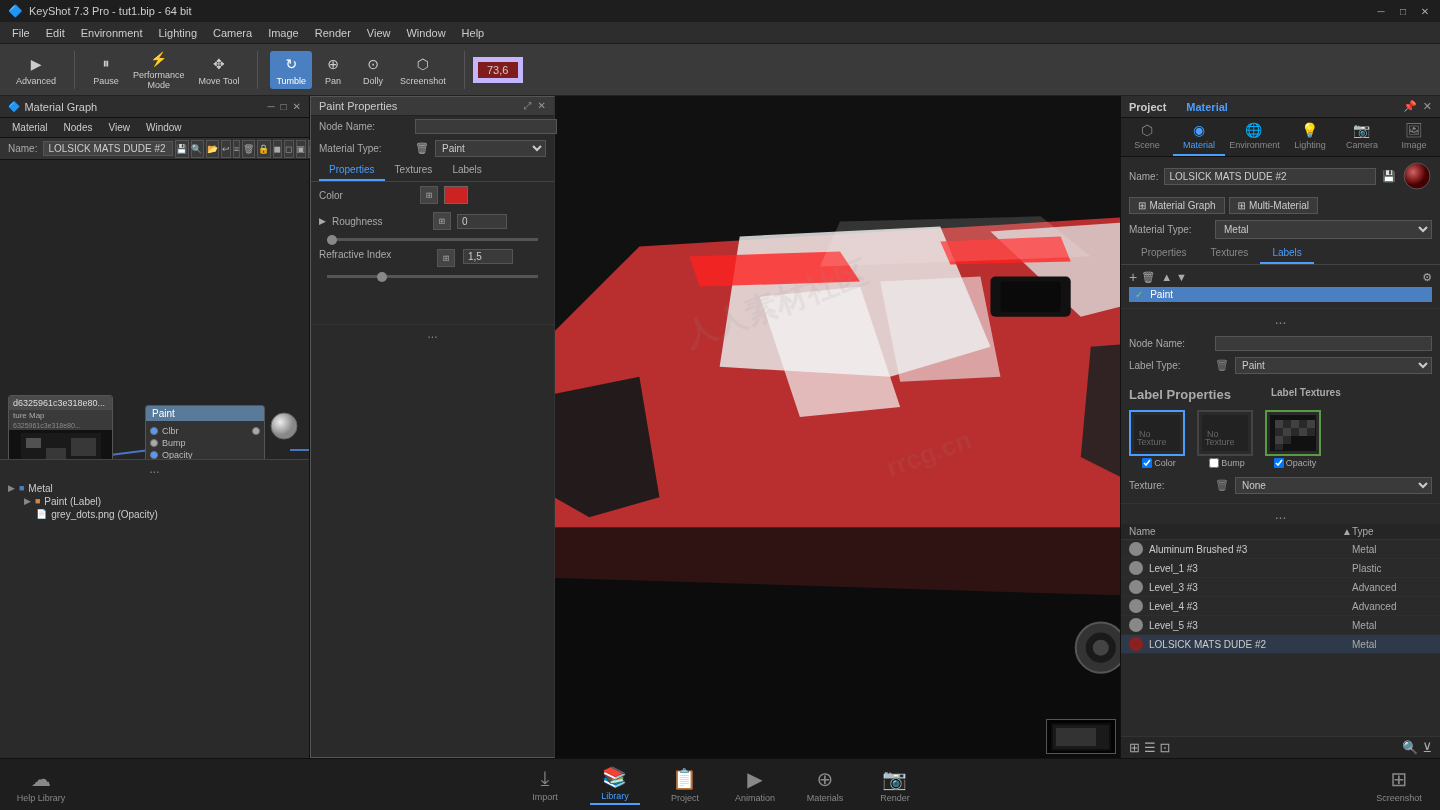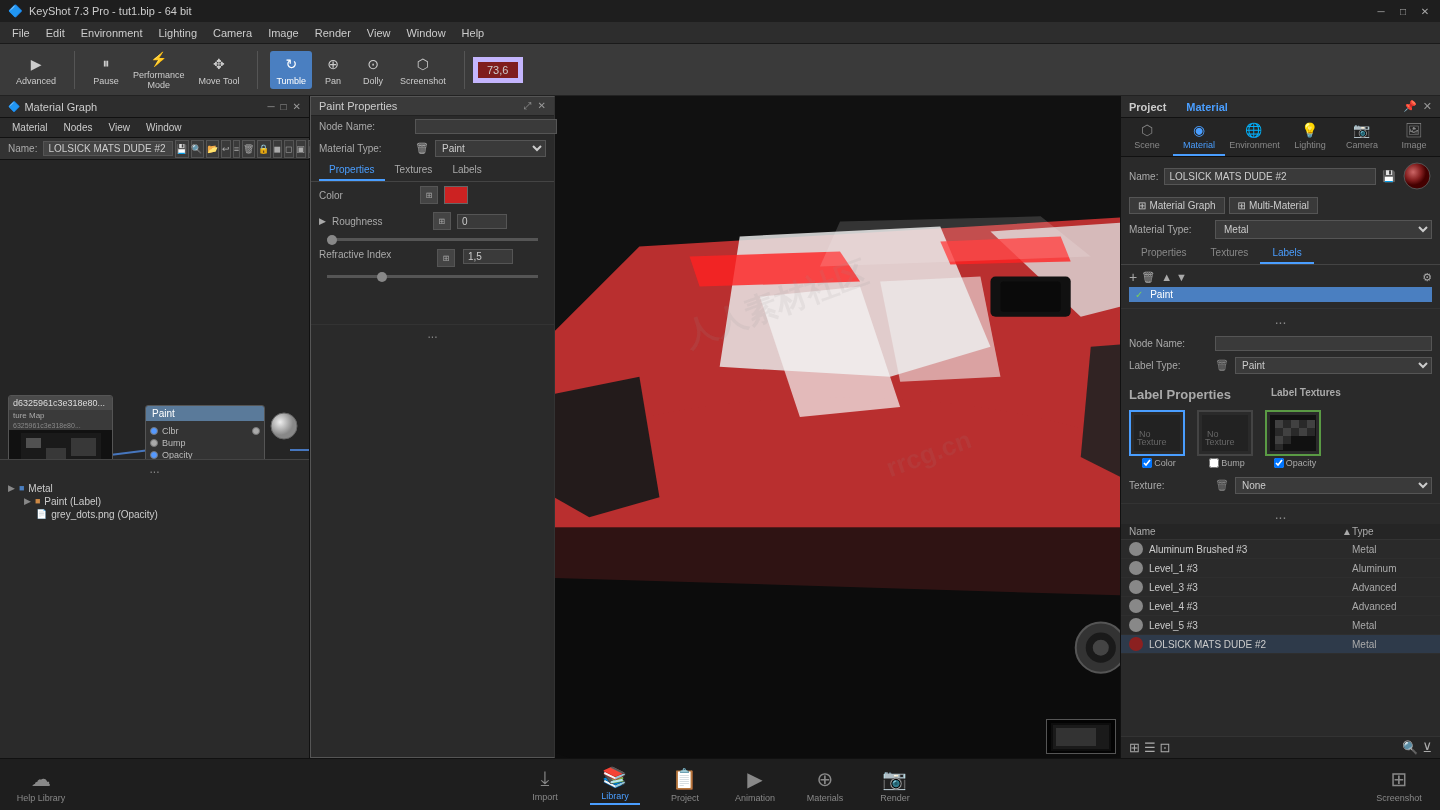--- a/index.html
+++ b/index.html
@@ -670,21 +670,21 @@
           <span class="mat-col-type">Type</span>
         </div>
         <div class="mat-row">
           <div class="mat-icon" style="background:#888;"></div>
           <span class="mat-name">Aluminum Brushed #3</span>
           <span class="mat-type">Metal</span>
         </div>
         <div class="mat-row">
           <div class="mat-icon" style="background:#888;"></div>
           <span class="mat-name">Level_1 #3</span>
-          <span class="mat-type">Aluminum</span>
+          <span class="mat-type">Plastic</span>
         </div>
         <div class="mat-row">
           <div class="mat-icon" style="background:#888;"></div>
           <span class="mat-name">Level_3 #3</span>
           <span class="mat-type">Advanced</span>
         </div>
         <div class="mat-row">
           <div class="mat-icon" style="background:#888;"></div>
           <span class="mat-name">Level_4 #3</span>
           <span class="mat-type">Advanced</span>

